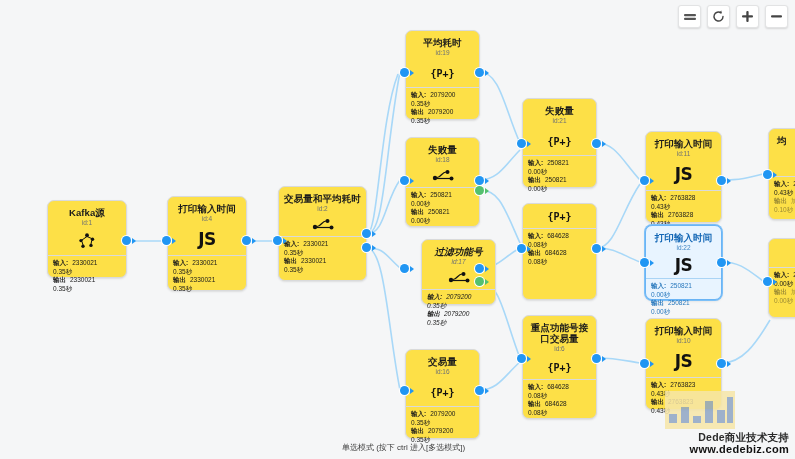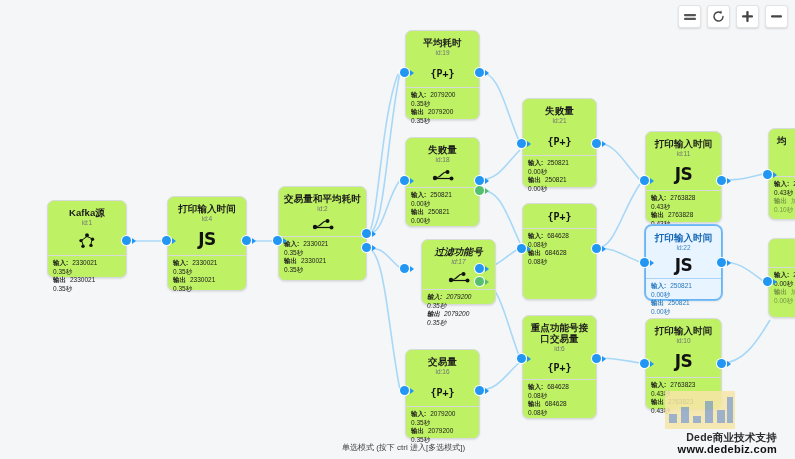--- a/index.html
+++ b/index.html
@@ -8,21 +8,21 @@
     background:#f5f6f7;
     font-family:"Liberation Sans","DejaVu Sans",sans-serif;
     -webkit-font-smoothing:antialiased;
   }
   #canvas{position:absolute;inset:0;}
   svg.links{position:absolute;left:0;top:0;width:795px;height:459px;pointer-events:none;}
 
   
   .node{
     position:absolute;
-    background:#bef264;
+    background:#fde047;
     border:1px solid #d9dadb;
     border-radius:7px;
     box-shadow:0 1px 2px rgba(0,0,0,.10);
     box-sizing:border-box;
   }
   .node.sel{
     background:#e8f4ff;
     border-color:#6ab4f5;
     box-shadow:0 0 0 1px #7cc0f8,0 1px 3px rgba(0,0,0,.12);
   }
@@ -82,21 +82,21 @@
   }
   .tb-btn svg{display:block;}
 
   
   #mode-hint{
     position:absolute;left:12px;right:0;bottom:6px;text-align:center;
     font-size:8px;color:#3c3c3c;z-index:30;
   }
   
   #watermark{
-    position:absolute;right:18px;bottom:4px;text-align:right;z-index:35;
+    position:absolute;right:6px;bottom:4px;text-align:right;z-index:35;
     line-height:12px;
   }
   #watermark .l1{font-size:10.5px;color:#2b2b2b;font-weight:bold;letter-spacing:.2px;}
   #watermark .l2{font-size:11px;color:#111;font-weight:bold;letter-spacing:.3px;}
   #wm-bars{
     position:absolute;right:60px;bottom:30px;width:70px;height:38px;
     background:#f7e6a8;opacity:.85;z-index:5;
   }
   #wm-bars i{position:absolute;bottom:6px;background:#8fa6c4;display:block;}
 </style>

